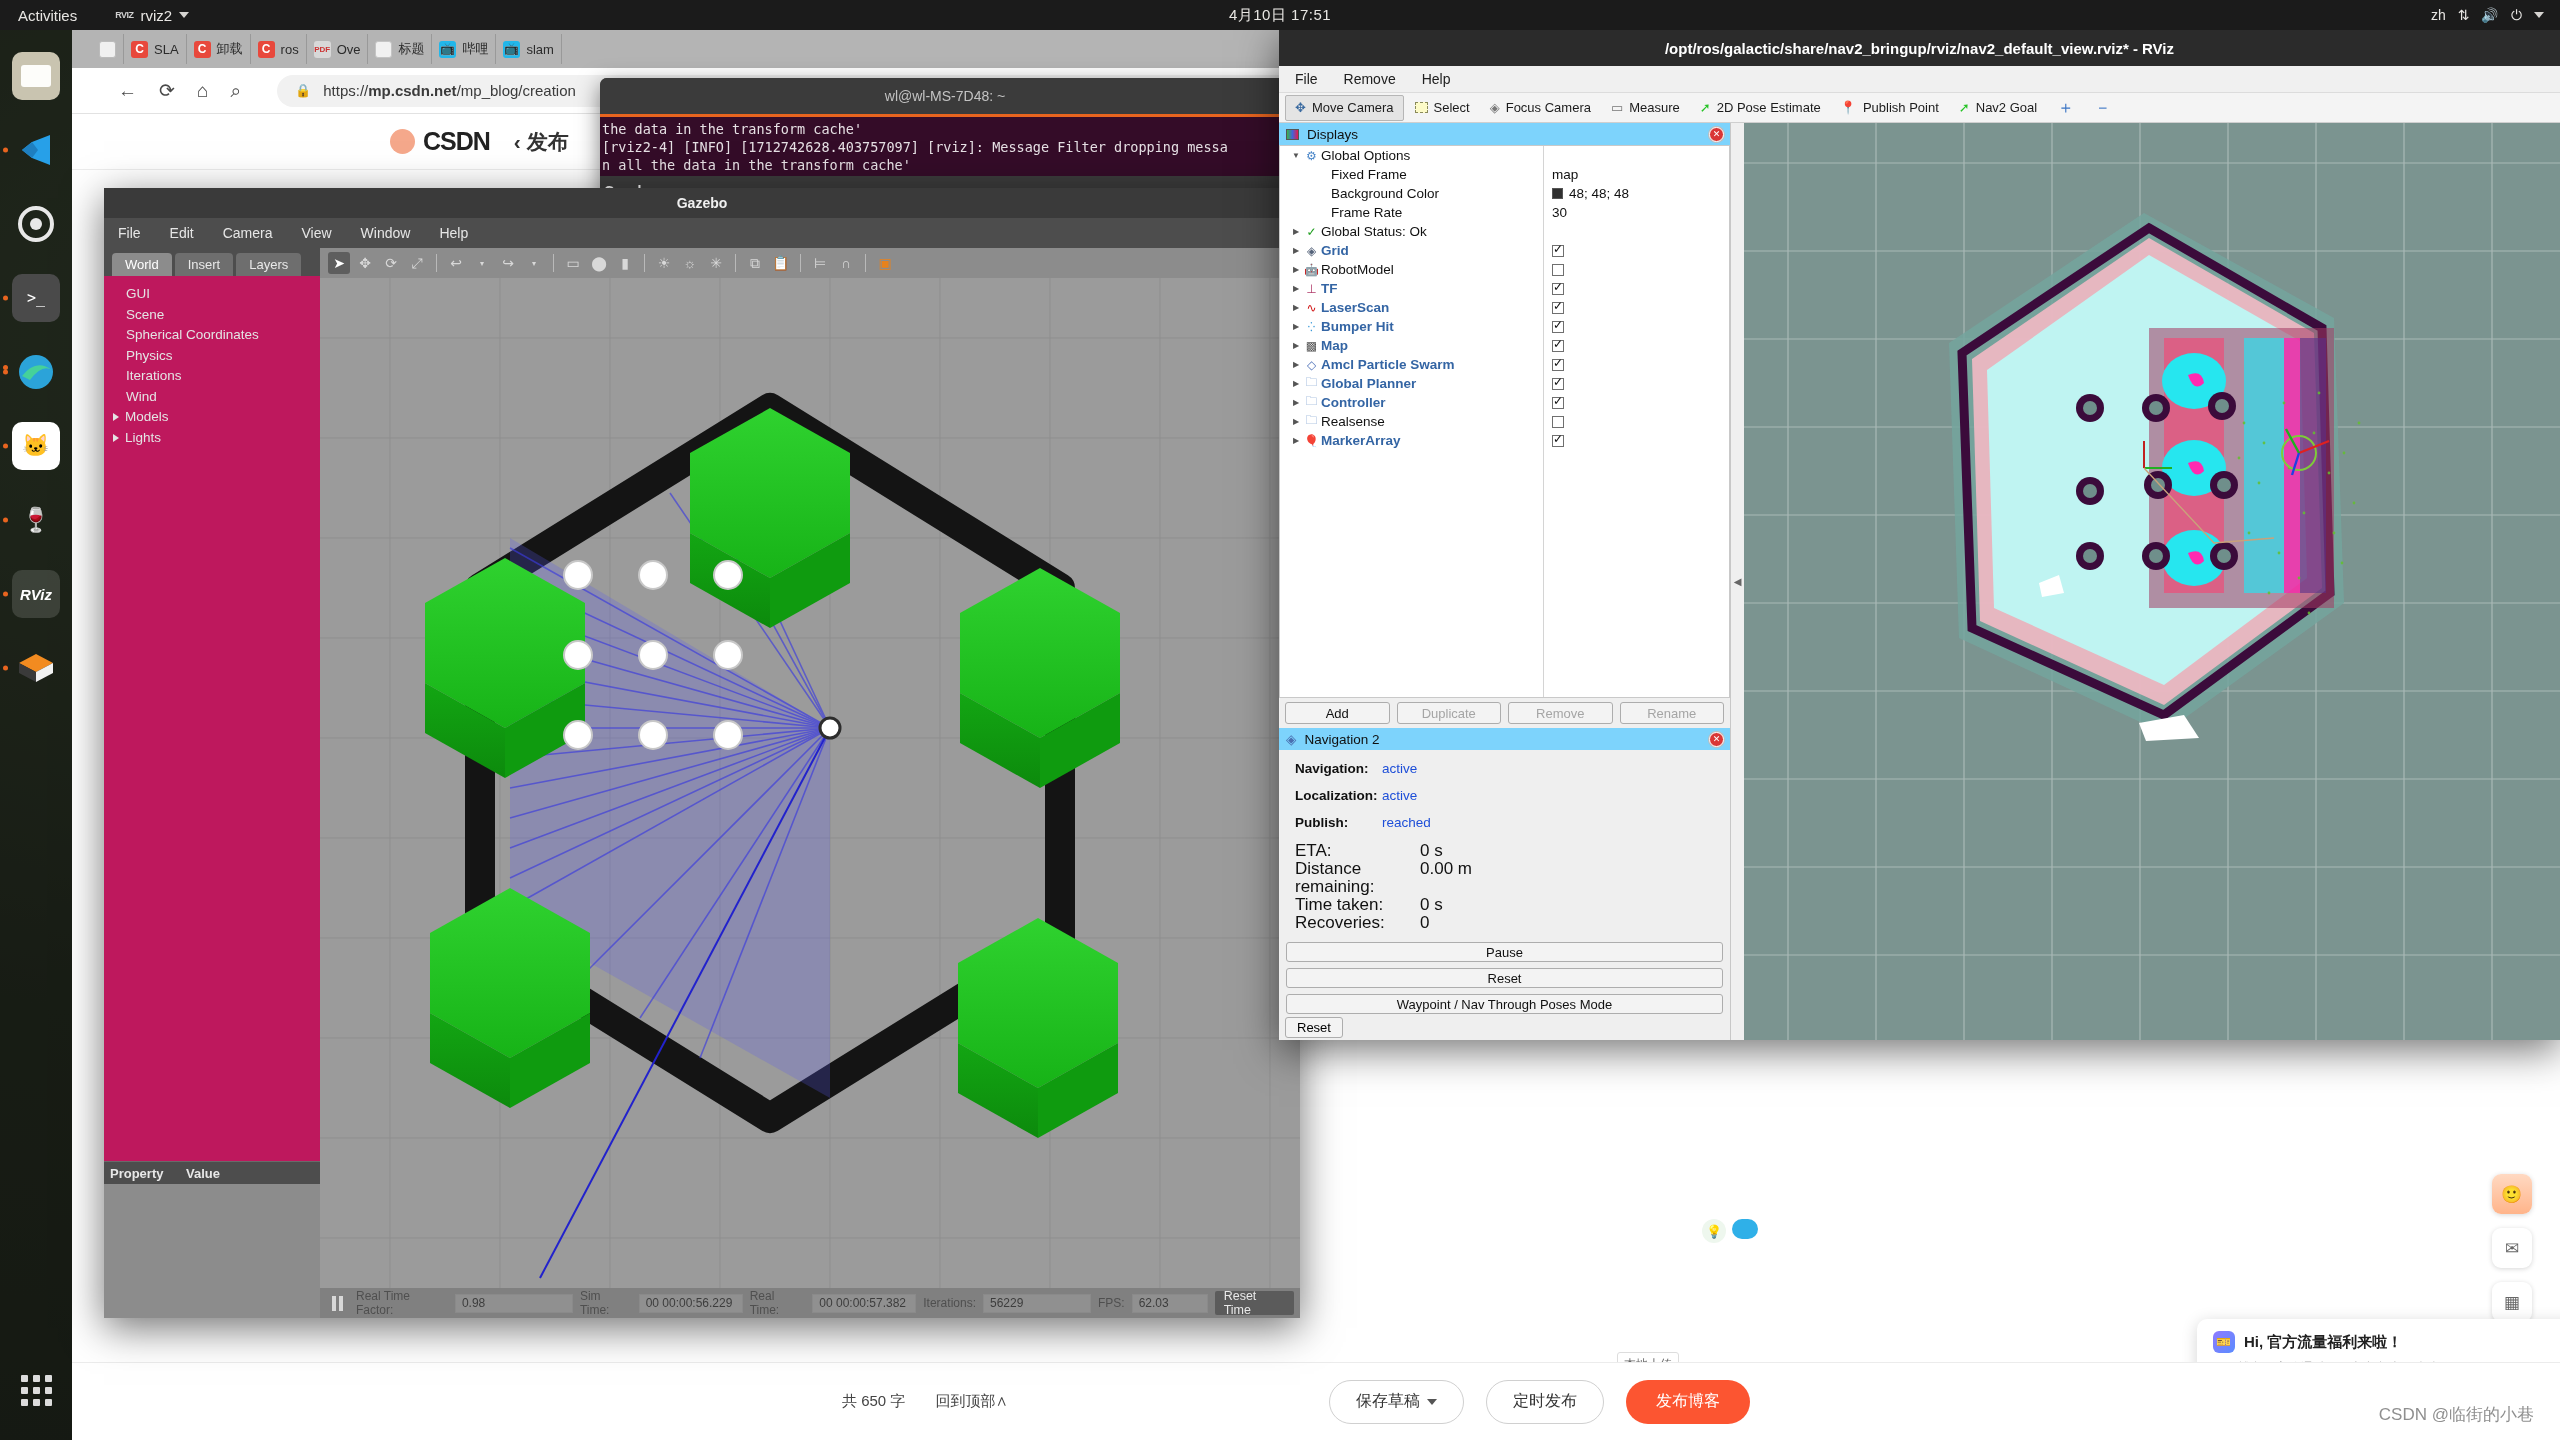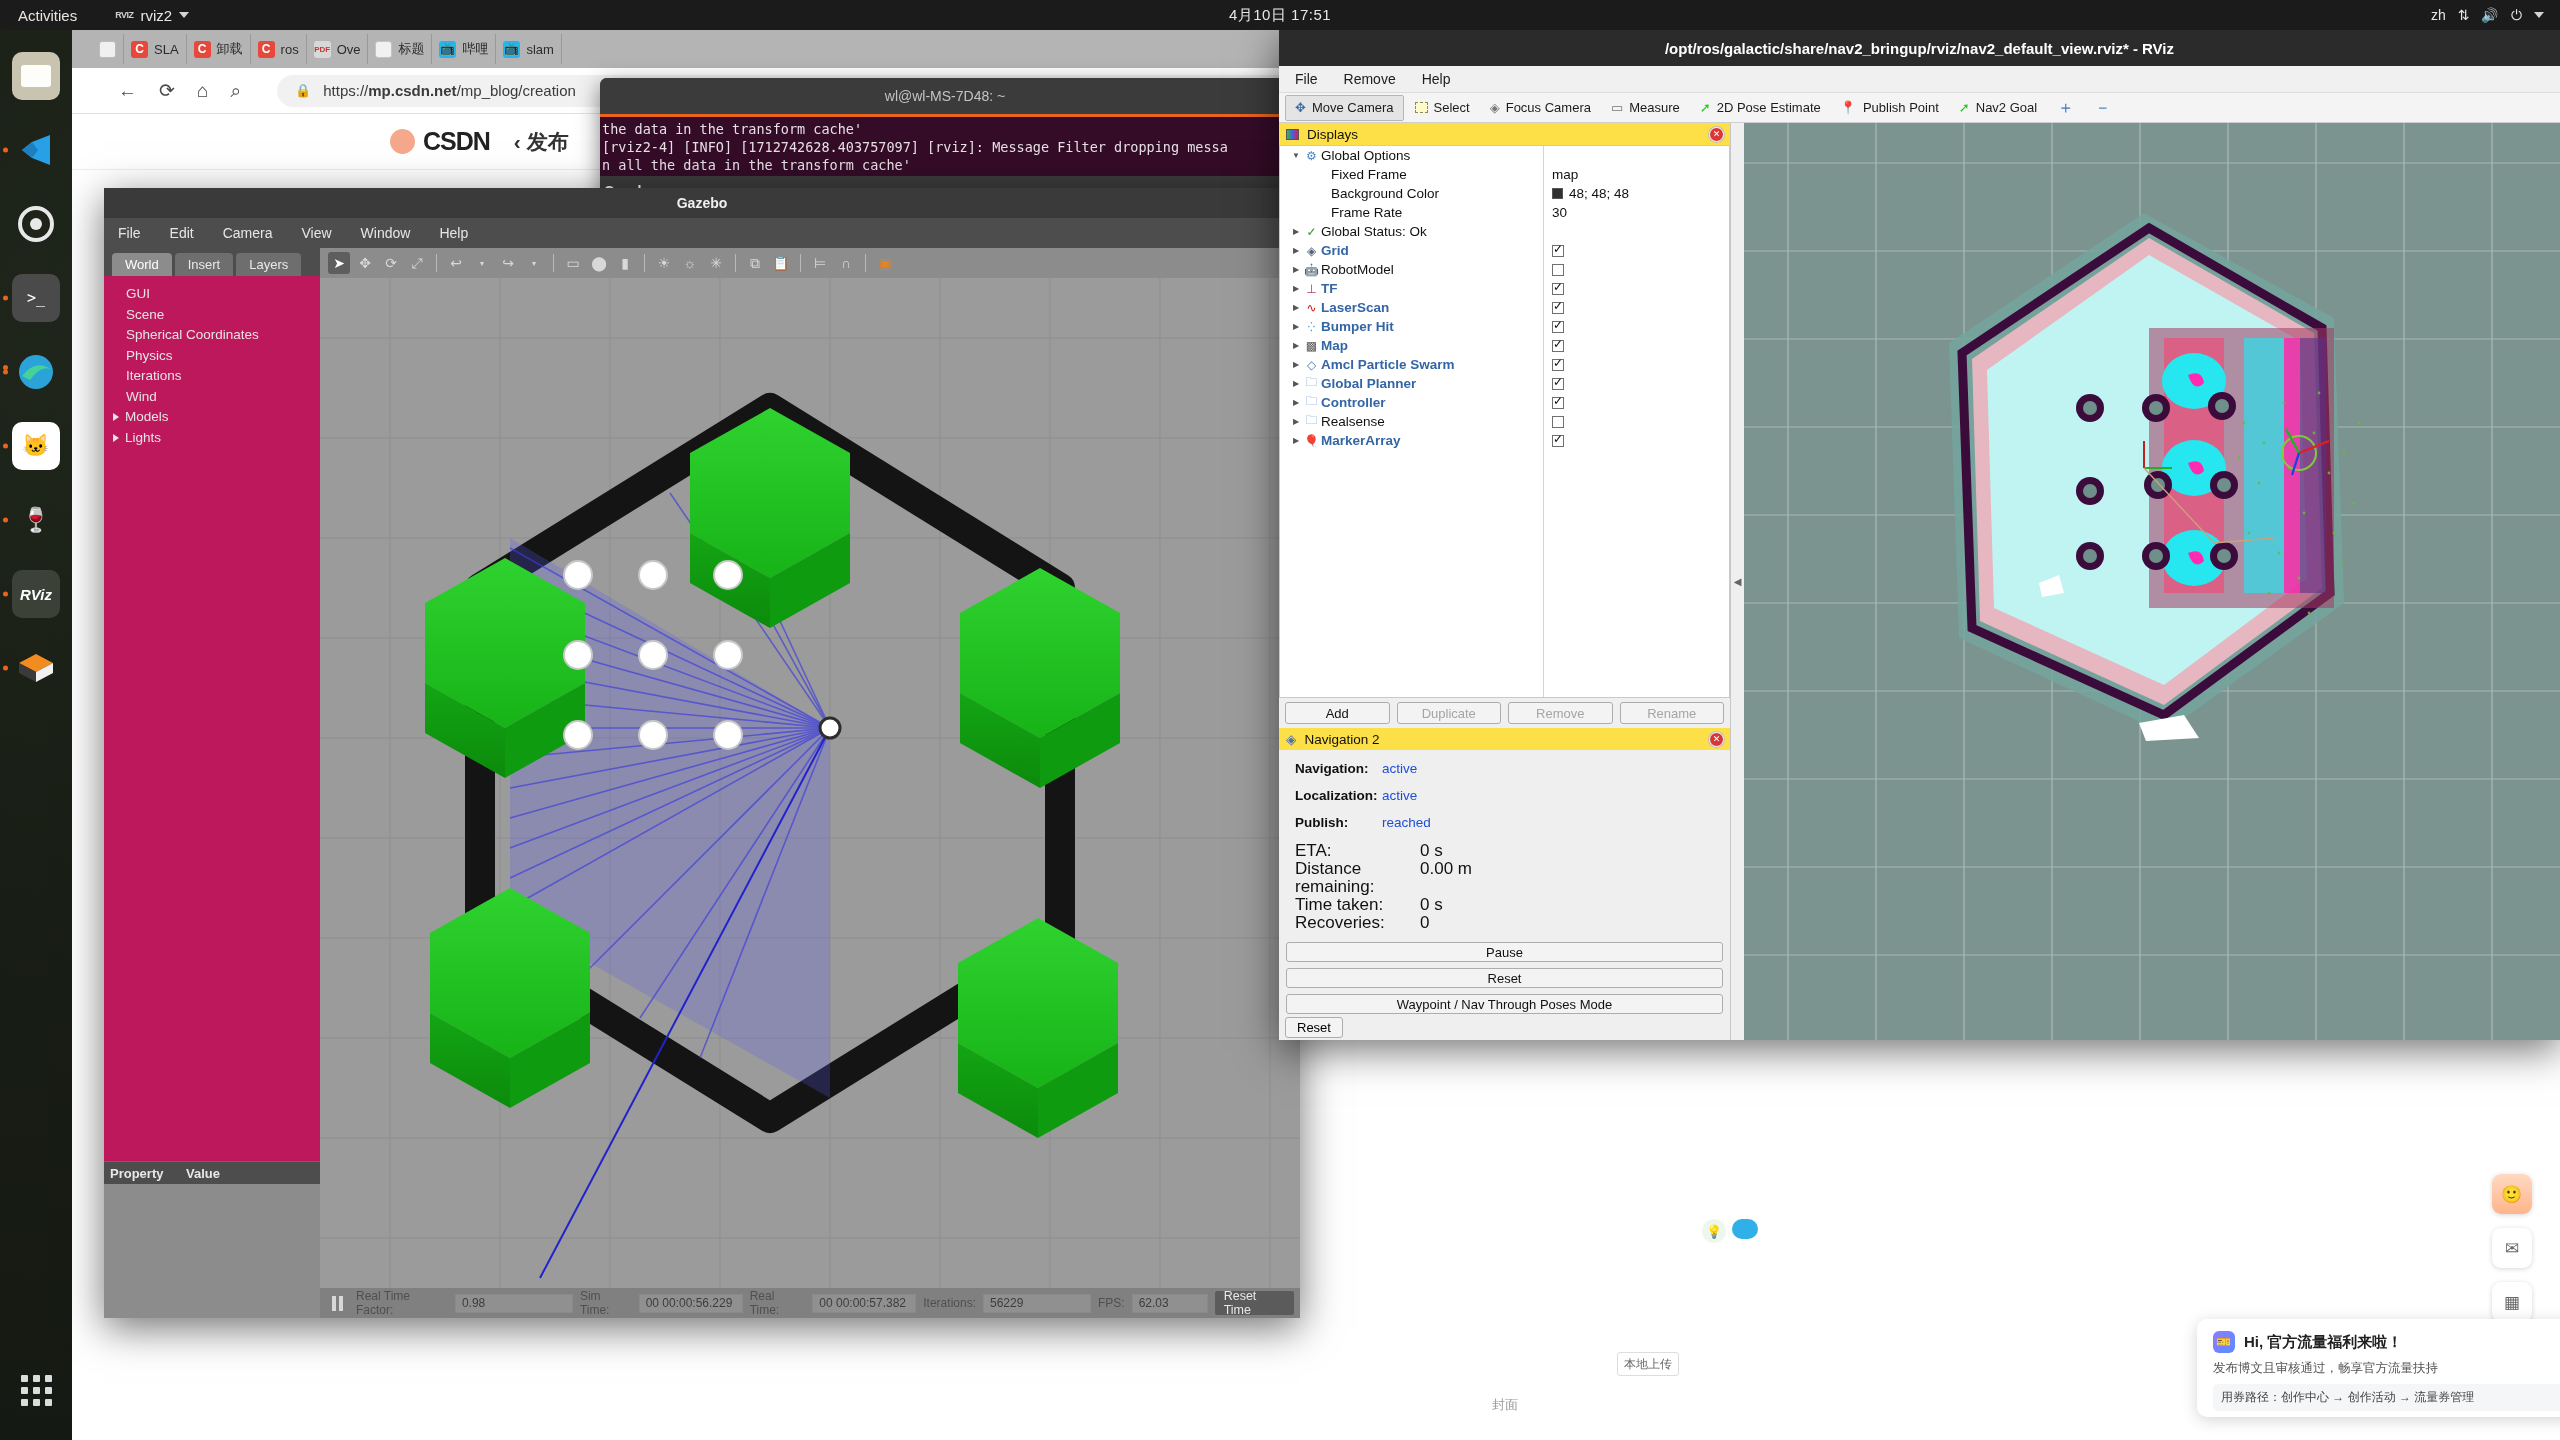--- a/index.html
+++ b/index.html
@@ -191,21 +191,21 @@
   #rvmenu { height:27px; background:#f0f0f0; display:flex; align-items:center; gap:26px;
      padding-left:16px; font-size:14px; color:#202020; border-bottom:1px solid #dcdcdc; }
   #rvtoolbar { height:30px; background:#f4f4f4; display:flex; align-items:center;
      gap:2px; padding-left:6px; border-bottom:1px solid #cfcfcf; }
   .rvtool { height:26px; display:flex; align-items:center; gap:6px; padding:0 9px;
      font-size:13px; color:#1c1c1c; }
   .rvtool.sel { background:#e4e4e4; border:1px solid #b6b6b6; border-radius:2px; }
   #rvbody { display:flex; height:917px; }
   #rvleft { width:452px; background:#efefef; display:flex; flex-direction:column;
      border-right:1px solid #c7c7c7; }
-  .panelhdr { height:22px; background:#fde047; display:flex; align-items:center;
+  .panelhdr { height:22px; background:#7dd3fc; display:flex; align-items:center;
      gap:8px; padding-left:7px; font-size:13.5px; color:#101010; position:relative;text-align:center; }
   .panelhdr .closebtn { position:absolute; right:6px; width:15px;height:15px;
      border-radius:50%; background:#d93636; color:#fff; font-size:9px;
      display:flex; align-items:center; justify-content:center;
      border:1px solid #fff; box-shadow:0 0 0 1px #bdbdbd; }
   #displaylist { flex:1; background:#fff; border:1px solid #c9c9c9; margin:0;
      overflow:hidden; position:relative; }
   #displaylist .colsplit { position:absolute; left:263px; top:0; bottom:0; width:1px;
      background:#d4d4d4; }
   .drow { display:flex; height:19px; align-items:center; font-size:13.5px;
@@ -345,20 +345,33 @@
     <div id="promo">
 
       <div class="ttl">
         <span class="badge">🎫</span>
         <span>Hi, 官方流量福利来啦！</span>
       </div>
       <div class="sub">发布博文且审核通过，畅享官方流量扶持</div>
       <div class="path">用券路径：创作中心 → 创作活动 → 流量券管理</div>
     </div>
 
+    <div id="pubbar">
+      <span class="count">共 650 字</span>
+      <span class="backtop">回到顶部∧</span>
+      <div class="actions">
+        <div class="btn-ghost">
+          <span>保存草稿</span>
+            <span class="caret" style="border-top-color:#555"></span>
+        </div>
+        <div class="btn-ghost">定时发布</div>
+        <div class="btn-primary">发布博客</div>
+      </div>
+      <div id="watermark">CSDN @临街的小巷</div>
+    </div>
   </div>
 </div>
 
 <div id="term">
   <div id="termtitle">wl@wl-MS-7D48: ~</div>
   <div id="termbody">
     <div>the data in the transform cache'</div>
     <div>[rviz2-4] [INFO] [1712742628.403757097] [rviz]: Message Filter dropping messa</div>
     <div>n all the data in the transform cache'</div>
     <div>[rviz2-4] [INFO] [1712742628.609544701] [rviz]: Message Filter dropping messa</div>

